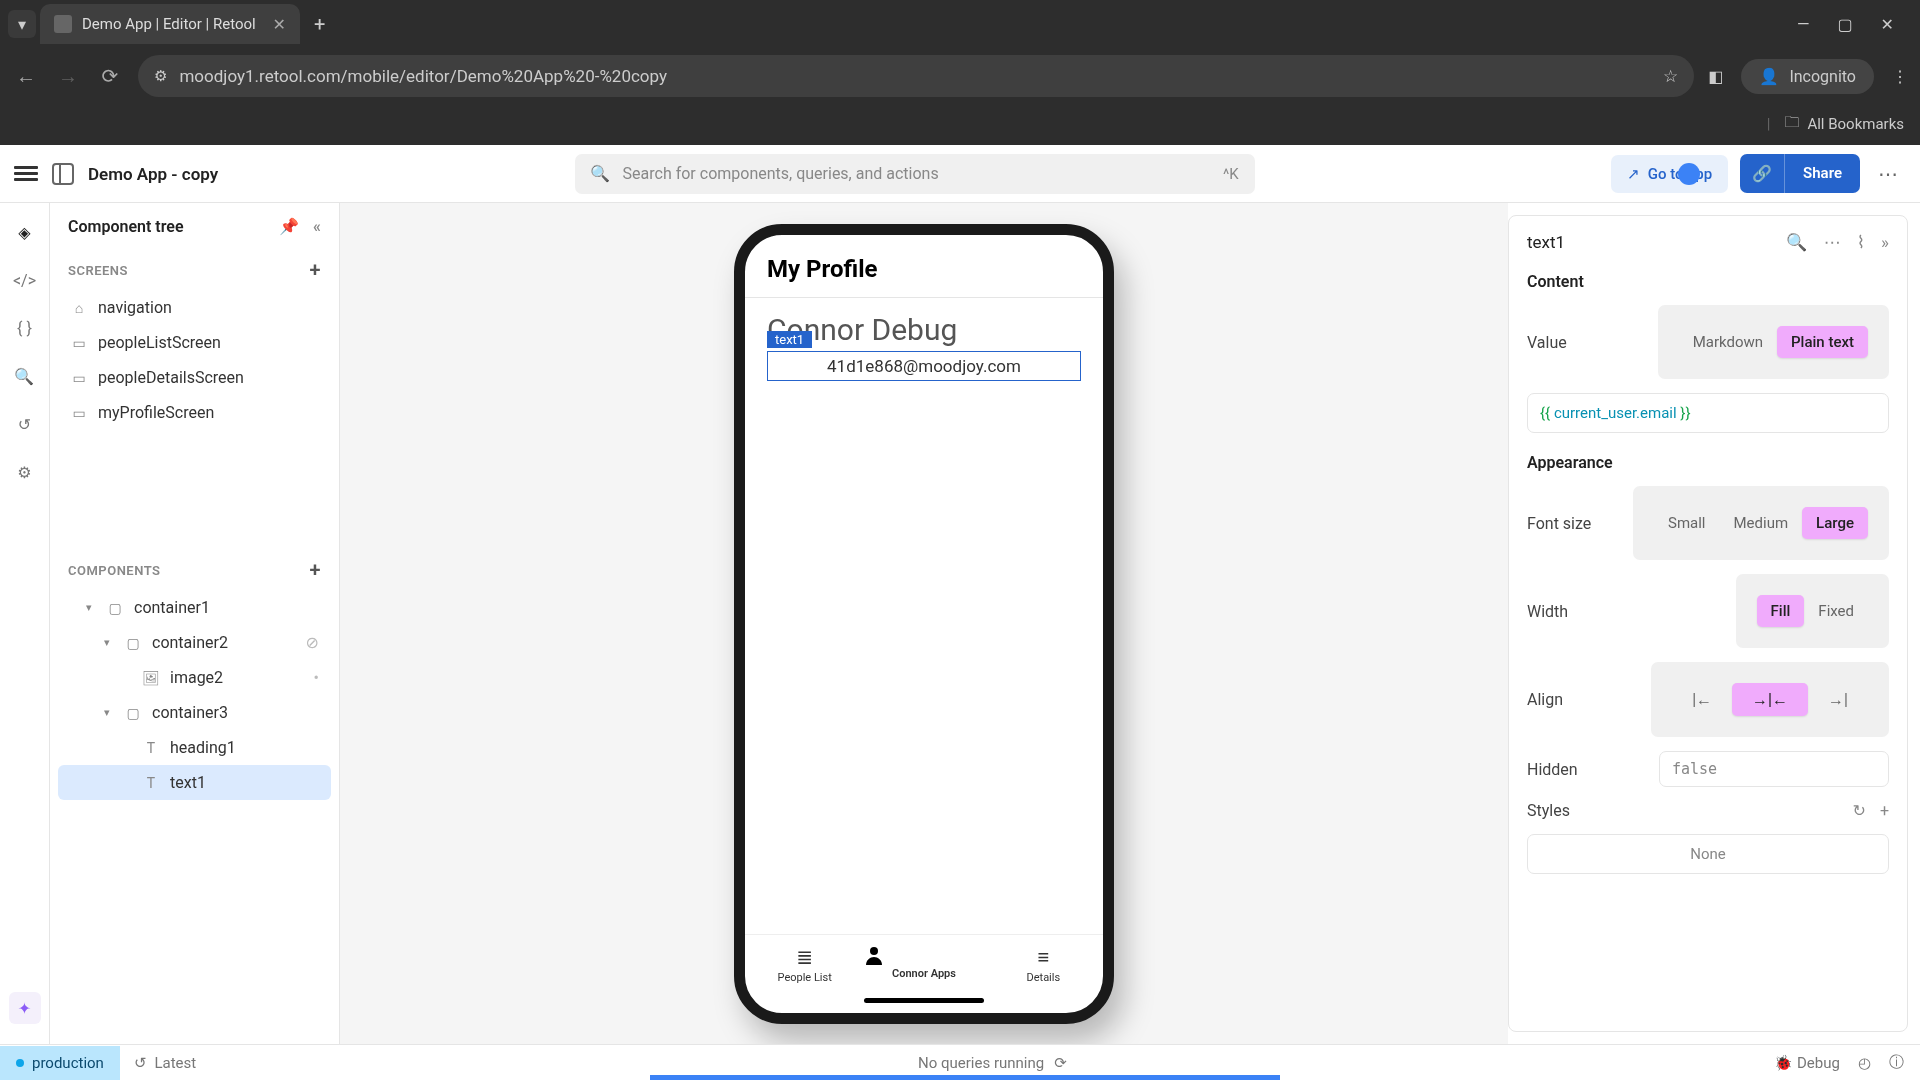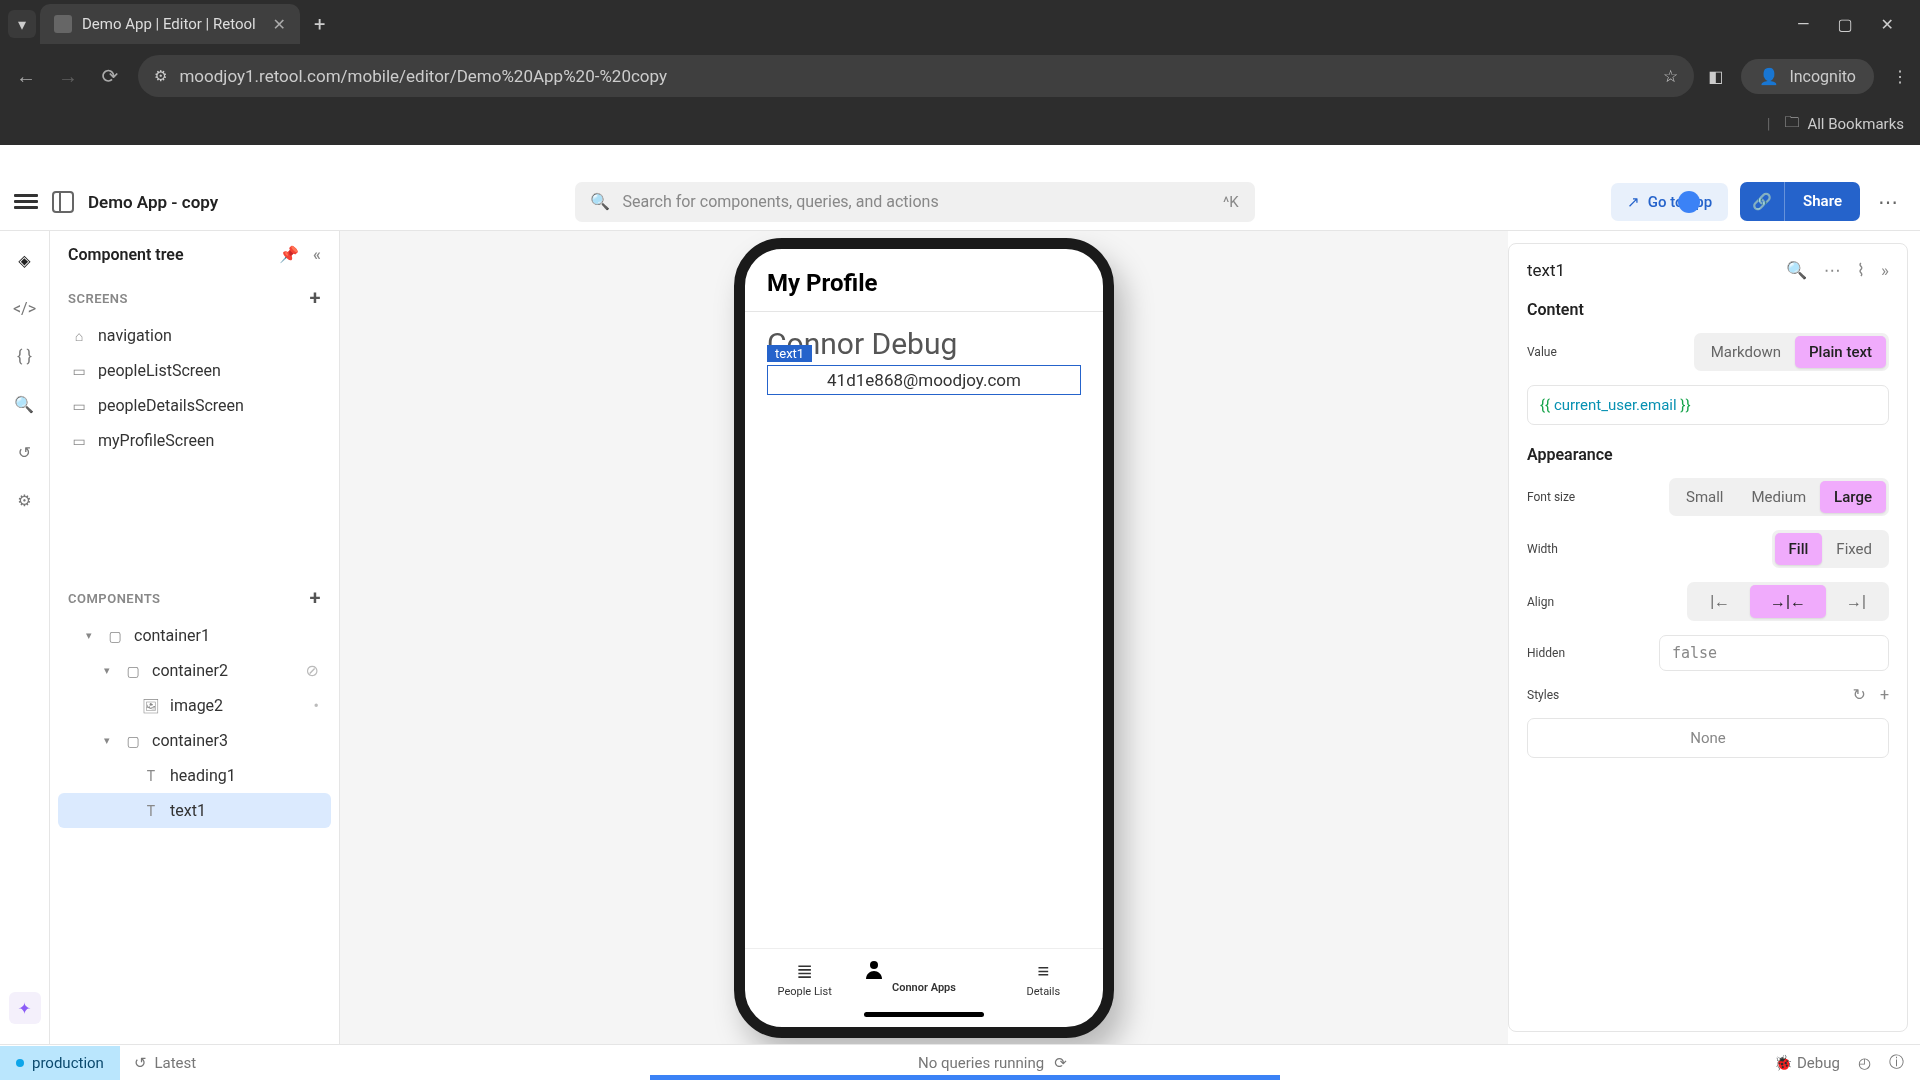--- a/index.html
+++ b/index.html
@@ -21,21 +21,21 @@
 .url-box { flex: 1; background: #3f3f3f; border-radius: 24px; height: 42px; display: flex; align-items: center; padding: 0 16px; gap: 12px; color: #ccc; font-size: 17px; }
 .url-icon { font-size: 15px; }
 .chrome-right { display: flex; align-items: center; gap: 18px; color: #ccc; }
 .incognito-pill { background: #444; border-radius: 22px; padding: 8px 18px; display: flex; align-items: center; gap: 10px; font-size: 16px; }
 
 .bookmark-bar { display: flex; justify-content: flex-end; padding: 6px 16px; color: #ccc; font-size: 15px; gap: 8px; align-items: center; border-top: 1px solid #1a1a1a00; }
 .bookmark-bar > span:first-child { color: #666; margin-right: 6px; }
 
 
 .app { background: #fff; height: 935px; display: flex; flex-direction: column; }
-.app-topbar { height: 58px; border-bottom: 1px solid #e5e5e5; display: flex; align-items: center; padding: 0 14px; gap: 14px; margin-top: 28px; }
+.app-topbar { height: 58px; border-bottom: 1px solid #e5e5e5; display: flex; align-items: center; padding: 0 14px; gap: 14px; }
 .app-logo { width: 24px; height: 24px; display: flex; flex-direction: column; gap: 3px; justify-content: center; }
 .app-logo div { height: 3px; background: #333; border-radius: 1px; }
 .panel-toggle { width: 22px; height: 22px; border: 2px solid #666; border-radius: 4px; position: relative; }
 .panel-toggle::before { content: ''; position: absolute; left: 5px; top: 0; bottom: 0; width: 2px; background: #666; }
 .app-title { font-weight: 600; font-size: 17px; color: #222; }
 
 .search-box { margin-left: auto; width: 680px; background: #f0f0f0; border-radius: 7px; height: 40px; display: flex; align-items: center; padding: 0 16px; gap: 12px; color: #888; font-size: 16px; }
 .search-kbd { margin-left: auto; font-size: 15px; }
 
 .topbar-right { margin-left: auto; display: flex; gap: 12px; align-items: center; }
@@ -85,22 +85,22 @@
 .phone-nav-item.active { font-weight: 600; }
 .phone-home { width: 120px; height: 5px; background: #000; border-radius: 3px; margin: 8px auto 10px; }
 
 
 .inspector { width: 400px; background: #fff; border: 1px solid #e5e5e5; border-radius: 8px; margin: 12px 12px 12px 0; padding: 16px 18px; display: flex; flex-direction: column; gap: 14px; overflow-y: auto; }
 .insp-head { display: flex; align-items: center; }
 .insp-title { font-size: 17px; color: #222; }
 .insp-head-icons { margin-left: auto; display: flex; gap: 16px; color: #888; font-size: 17px; }
 .insp-section { font-weight: 600; font-size: 16px; color: #222; margin-top: 6px; }
 .insp-row { display: flex; align-items: center; gap: 10px; }
-.insp-label { font-size: 12px; color: #444; width: 100px; }
-.seg { margin-left: auto; display: flex; background: #f0f0f0; border-radius: 7px; padding: 3px; }
+.insp-label { font-size: 16px; color: #444; width: 100px; }
+.seg { margin-left: auto; display: flex; background: #f0f0f0; border-radius: 7px; padding: 21px; }
 .seg-btn { padding: 7px 14px; font-size: 15px; color: #666; border-radius: 5px; text-align: center; }
 .seg-btn.active { background: #f0abfc; box-shadow: 0 1px 2px rgba(0,0,0,.1); color: #222; font-weight: 500; }
 .code-box { border: 1px solid #e5e5e5; border-radius: 7px; padding: 10px 12px; font-family: ui-monospace, Menlo, monospace; font-size: 15px; }
 .code-brace { color: #16a34a; }
 .code-var { color: #0891b2; }
 .seg-icons .seg-btn { padding: 7px 20px; font-size: 16px; }
 .hidden-input { margin-left: auto; flex: 1; max-width: 230px; border: 1px solid #e5e5e5; border-radius: 7px; padding: 8px 12px; font-family: ui-monospace, monospace; color: #888; font-size: 15px; }
 .styles-row { display: flex; align-items: center; }
 .styles-icons { margin-left: auto; display: flex; gap: 14px; color: #888; }
 .styles-none { border: 1px solid #e5e5e5; border-radius: 7px; padding: 10px; text-align: center; color: #888; font-size: 15px; }

